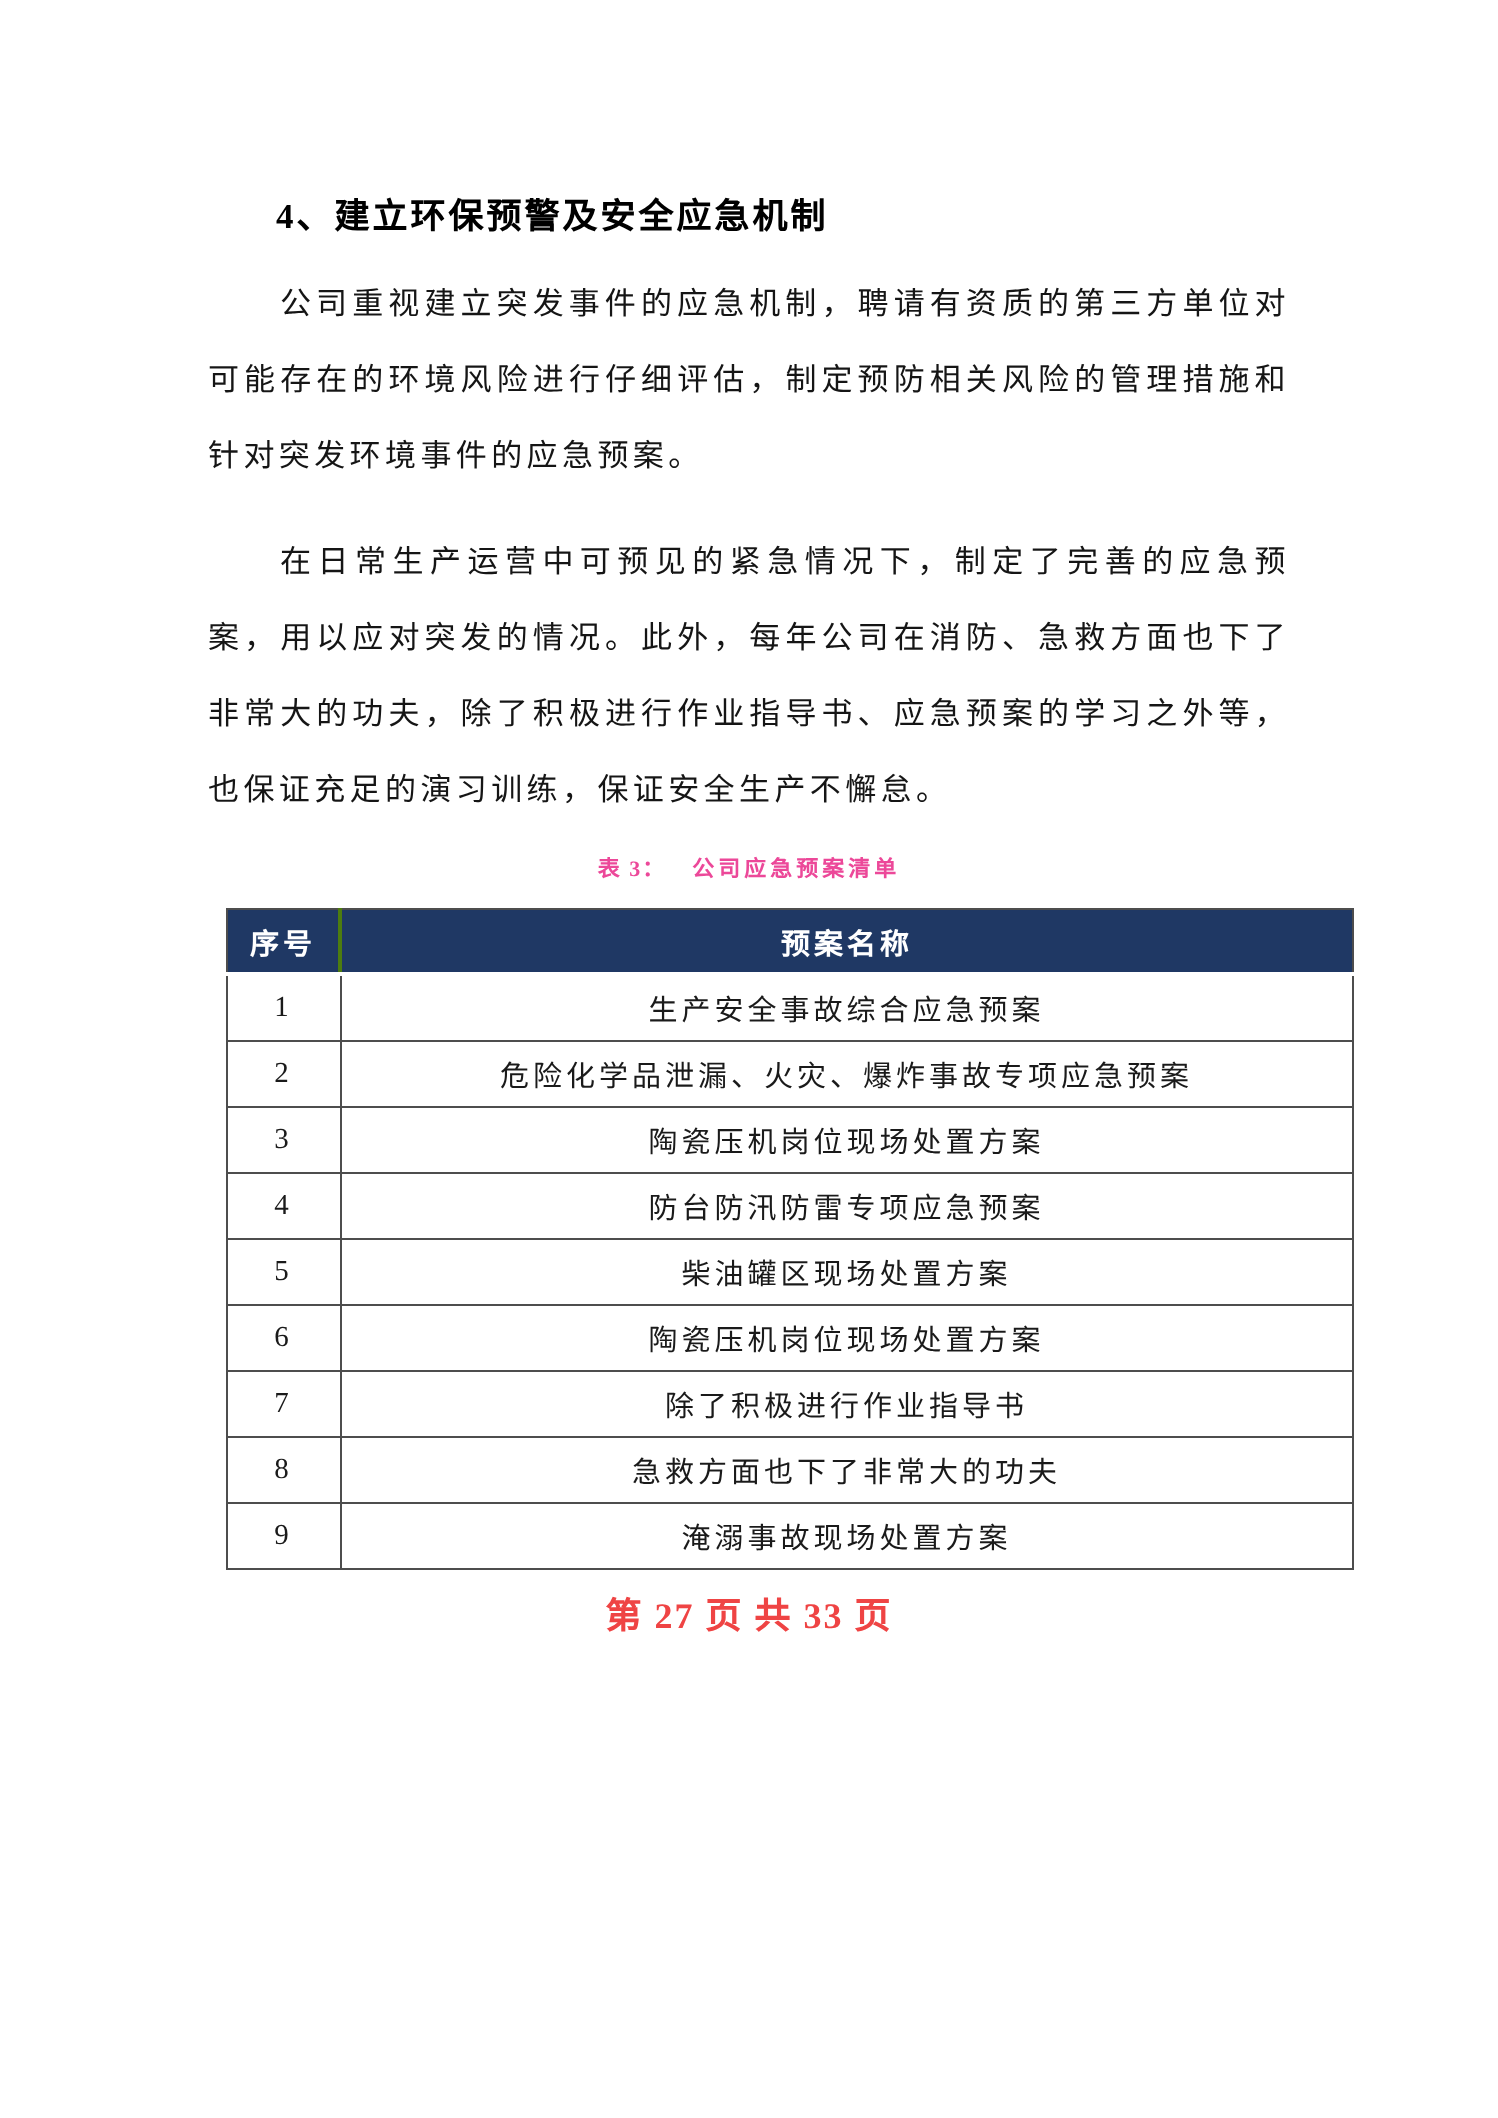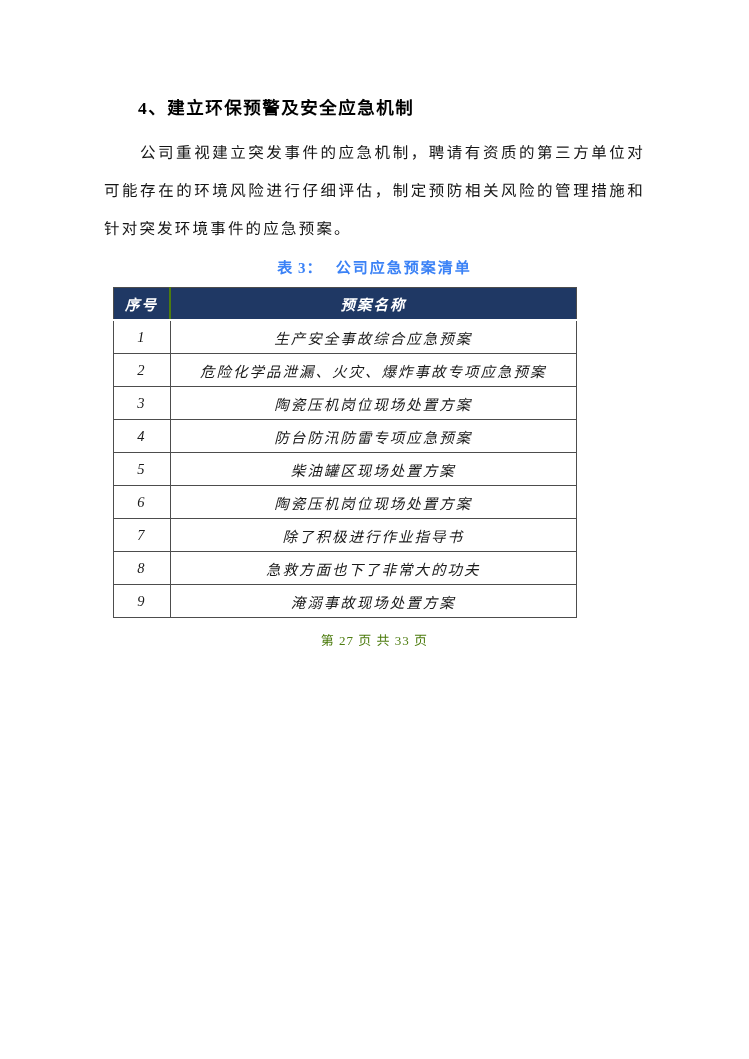--- a/index.html
+++ b/index.html
@@ -29,37 +29,37 @@
     color:#000;
   }
   .para{
     margin:15px 0 0 0;
     font-size:15.5px;
     line-height:38px;
     letter-spacing:2.2px;
     text-align:justify;
     text-indent:36px;
     color:#151515;
+    font-family:Liberation Mono, monospace;
   }
   .table-caption{
     margin-top:10px;
     text-align:center;
-    font-size:15px;
+    font-size:11px;
     font-weight:bold;
     line-height:21px;
     letter-spacing:1px;
-    color:#3b82f6;
+    color:#ec4899;
   }
   .table-caption .cap-title{margin-left:13px;letter-spacing:2px;}
   table.plan-table{
     border-collapse:collapse;
     table-layout:fixed;
-    width:464px;
+    width:564px;
     margin:8px 0 0 9px;
-    font-style:italic;
   }
   table.plan-table th,
   table.plan-table td{
     border:1px solid var(--border-col);
     text-align:center;
     vertical-align:middle;
     padding:0;
   }
   table.plan-table th{
     background:var(--header-bg);
@@ -75,34 +75,36 @@
     font-size:14.5px;
     letter-spacing:2px;
     height:32px;
     color:#1a1a1a;
     background:#ffffff;
   }
   .col-num{width:55px;}
   .page-footer{
     margin-top:14px;
     text-align:center;
-    font-size:13px;
+    font-size:18px;
     line-height:18px;
     letter-spacing:1px;
-    color:#4d7c0f;
+    color:#ef4444;
+    font-weight:bold;
   }
 </style>
 </head>
 <body>
 
 <div class="page">
 
   <h2 class="section-heading">4、建立环保预警及安全应急机制</h2>
 
   <p class="para">公司重视建立突发事件的应急机制，聘请有资质的第三方单位对可能存在的环境风险进行仔细评估，制定预防相关风险的管理措施和针对突发环境事件的应急预案。</p>
+  <p class="para">在日常生产运营中可预见的紧急情况下，制定了完善的应急预案，用以应对突发的情况。此外，每年公司在消防、急救方面也下了非常大的功夫，除了积极进行作业指导书、应急预案的学习之外等，也保证充足的演习训练，保证安全生产不懈怠。</p>
 
   <div class="table-caption">
     <span>表 3：</span><span class="cap-title">公司应急预案清单</span>
   </div>
 
   <table class="plan-table">
     <thead>
       <tr>
         <th class="col-num">序号</th>
         <th class="col-name">预案名称</th>

